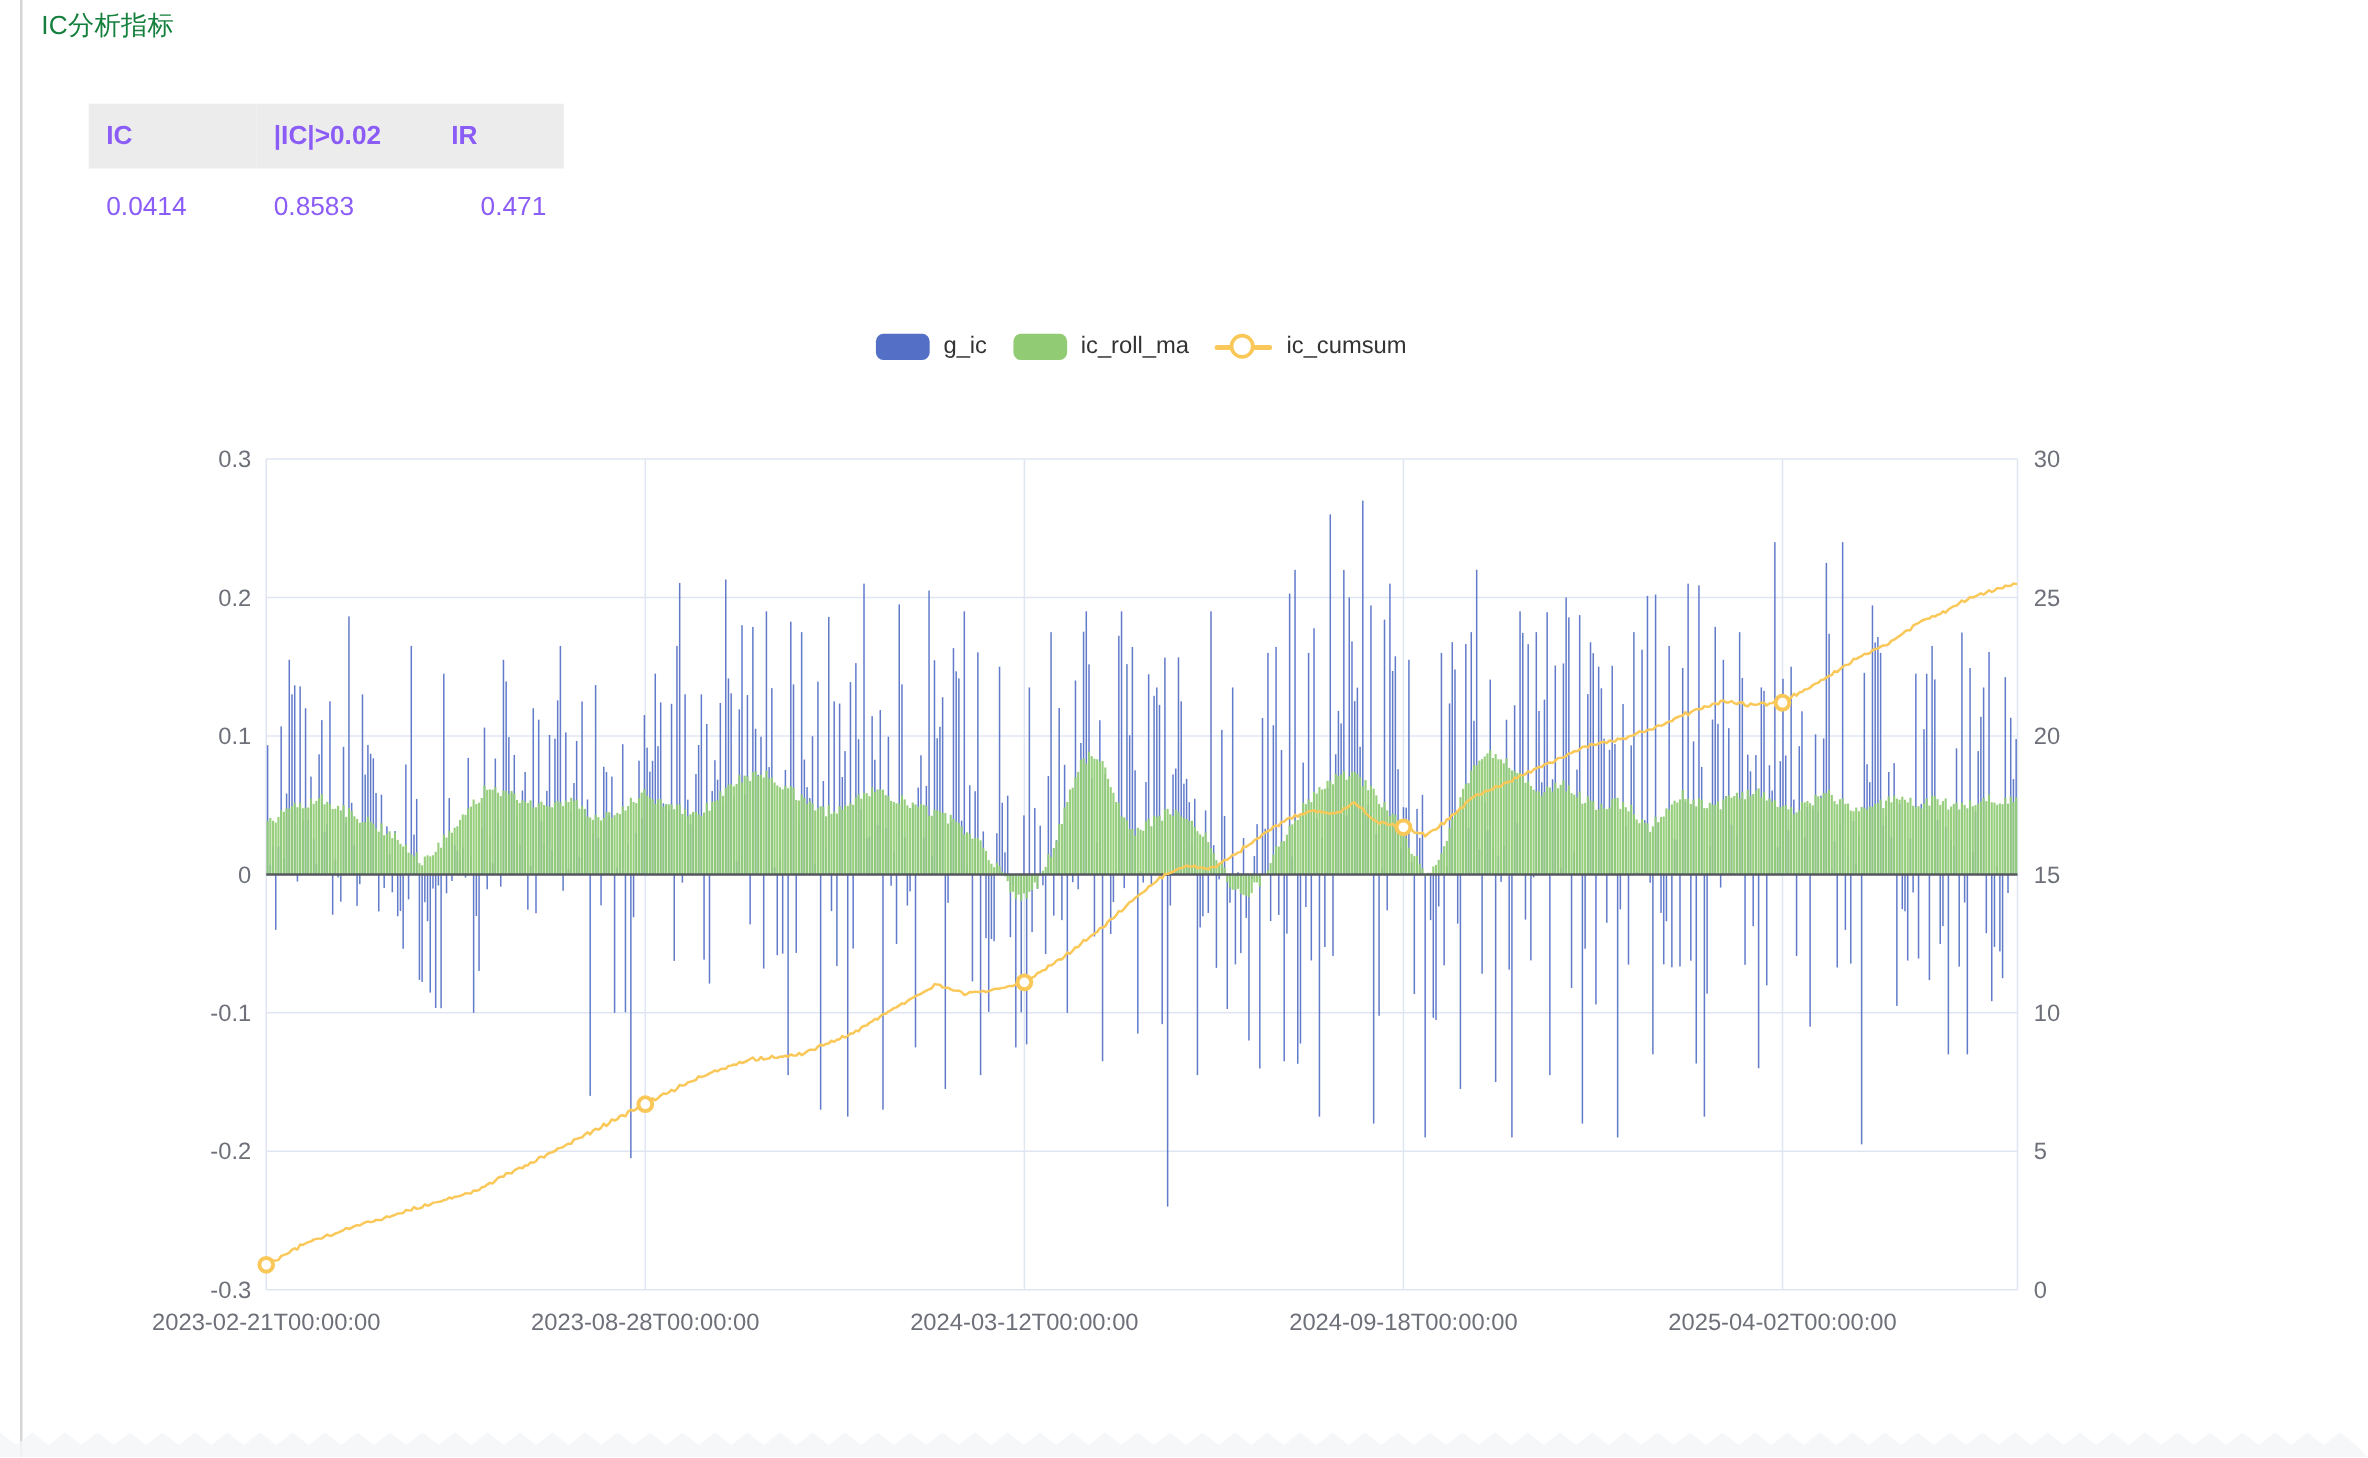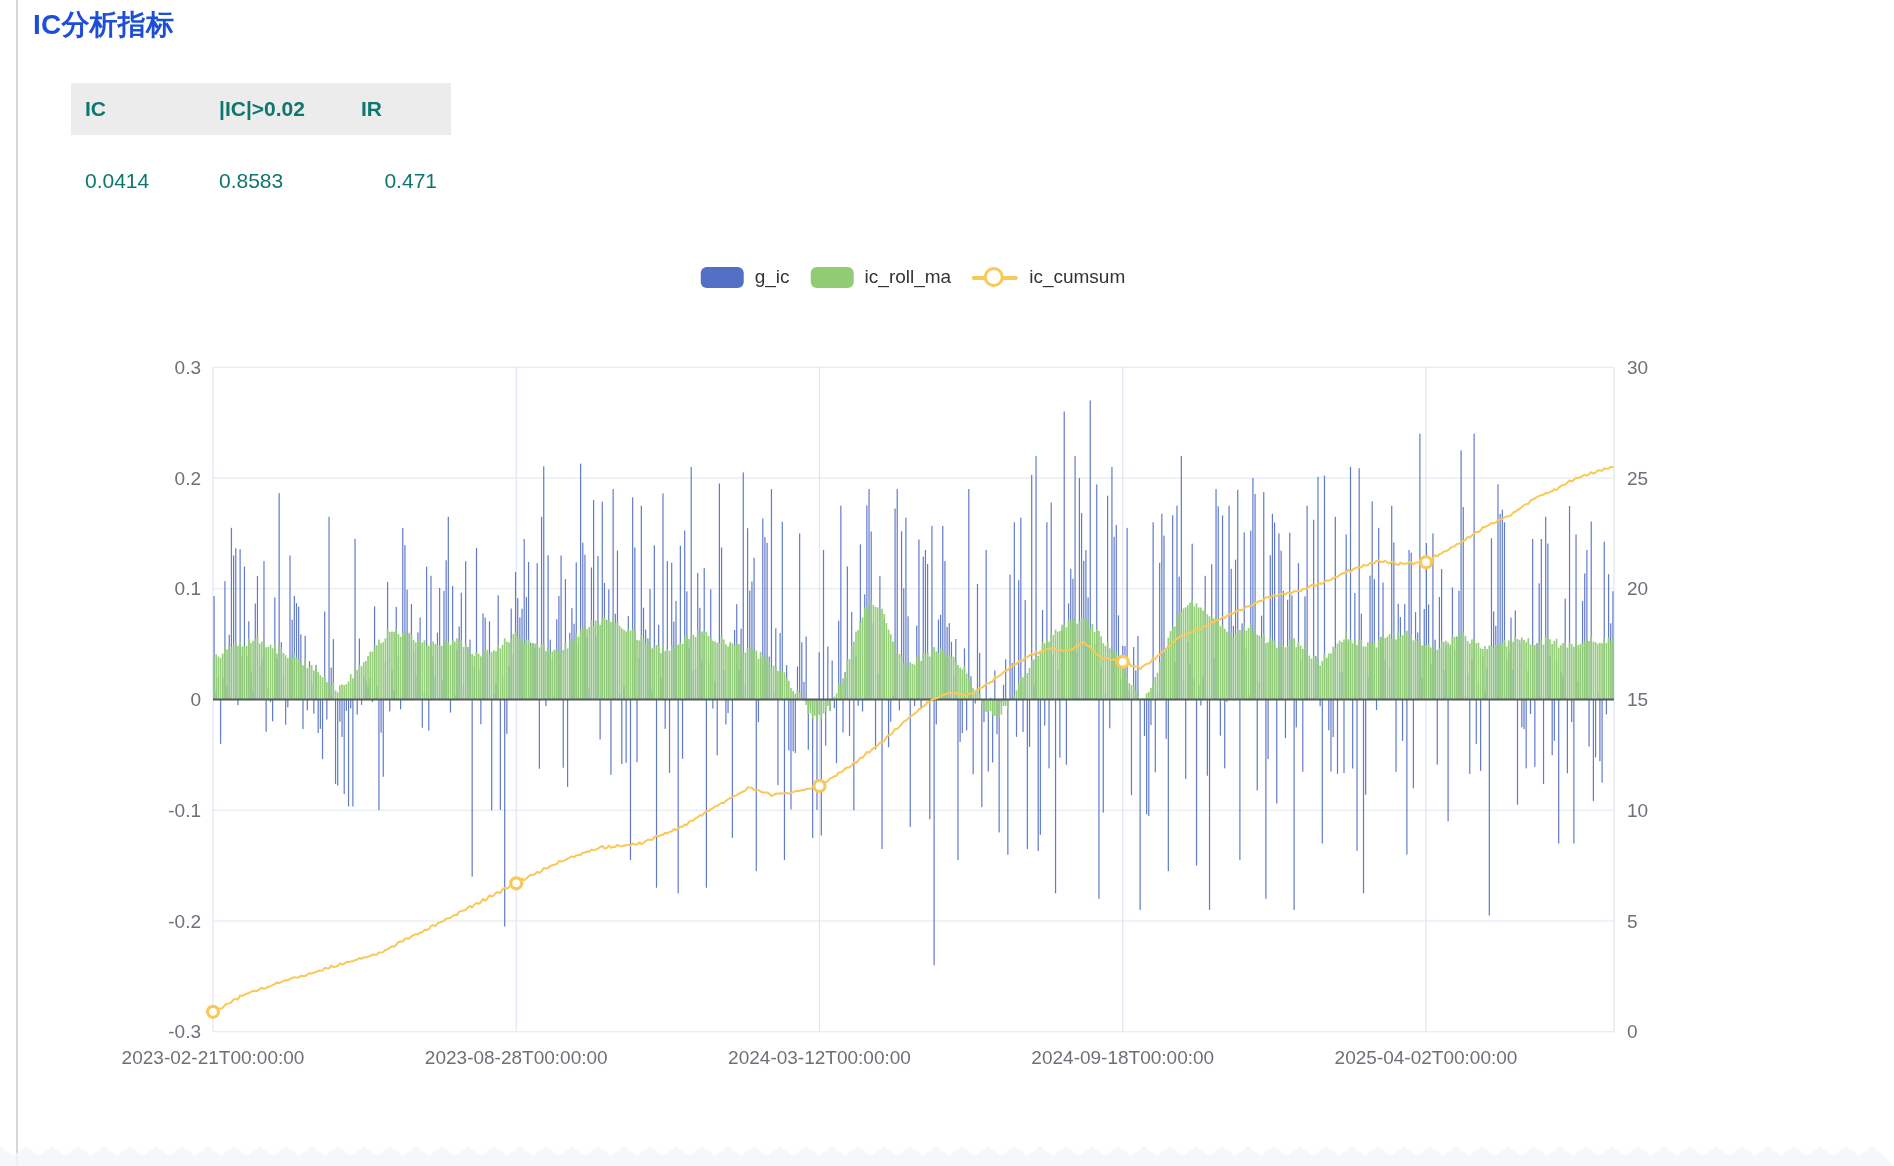--- a/index.html
+++ b/index.html
@@ -1,25 +1,25 @@
 <!DOCTYPE html>
 <html><head>
 <meta charset="utf-8">
 <style>
   html,body{margin:0;padding:0;background:#fff;}
   .page{position:relative;width:1894px;height:1166px;background:#ffffff;
         font-family:"Liberation Sans",sans-serif;overflow:hidden;}
   .left-divider{position:absolute;left:16px;top:0;width:2px;height:1166px;background:#d6d6d6;}
-  .page-title{position:absolute;left:33px;top:6px;font-size:28px;font-weight:700;color:#1d4ed8;letter-spacing:.2px;}
-  .metrics-table{position:absolute;left:71px;top:83px;border-collapse:collapse;font-size:21px;color:#0f766e;}
+  .page-title{position:absolute;left:33px;top:6px;font-size:21px;font-weight:400;color:#15803d;letter-spacing:.2px;}
+  .metrics-table{position:absolute;left:71px;top:83px;border-collapse:collapse;font-size:21px;color:#8b5cf6;}
   .metrics-table th{background:#ececec;font-weight:700;text-align:left;padding:14px 14px 14px 14px;}
   .metrics-table th.c1{width:106px;padding-left:14px;}
   .metrics-table th.c2{width:112px;text-align:left;padding-right:13px;}
   .metrics-table th.c3{width:76px;padding-left:17px;}
-  .metrics-table td{padding:34px 14px 12px 14px;background:#fff;}
+  .metrics-table td{padding:19px 14px 12px 14px;background:#fff;}
   .metrics-table td.c1{text-align:left;}
   .metrics-table td.c2{text-align:left;padding-right:13px;}
   .metrics-table td.c3{text-align:right;padding-left:17px;}
   .legend{position:absolute;top:266px;left:913px;transform:translateX(-50%);
           display:flex;align-items:center;gap:21px;font-size:19px;color:#333;}
   .legend-item{display:flex;align-items:center;gap:11px;cursor:pointer;}
   .swatch{width:43px;height:21px;border-radius:6px;}
   .line-marker{position:relative;width:46px;height:21px;}
   .line-marker .lm-line{position:absolute;left:0;top:9px;width:46px;height:4px;border-radius:2px;background:#fac858;}
   .line-marker .lm-ring{position:absolute;left:12px;top:0;width:14px;height:14px;border:3.5px solid #fac858;

